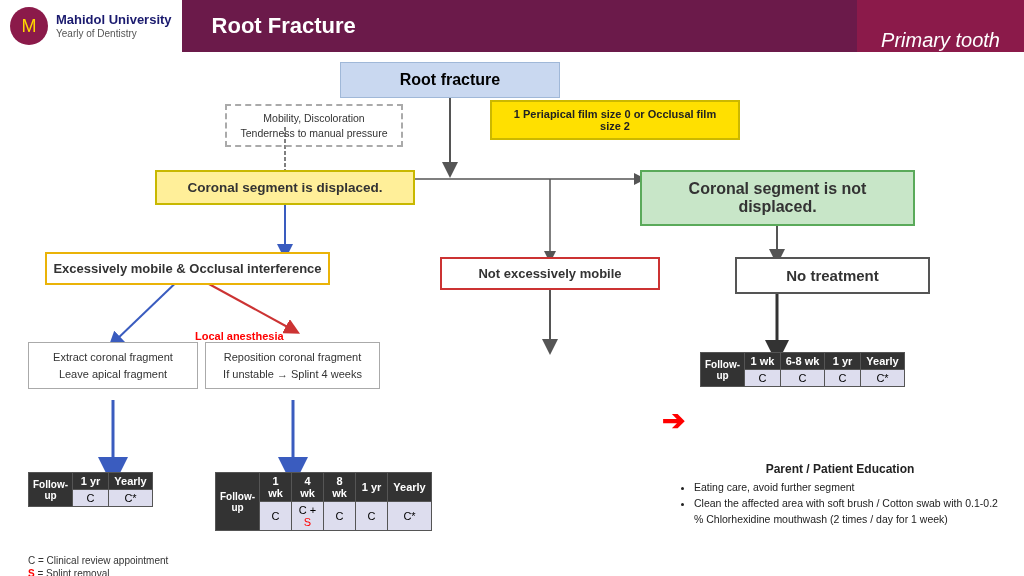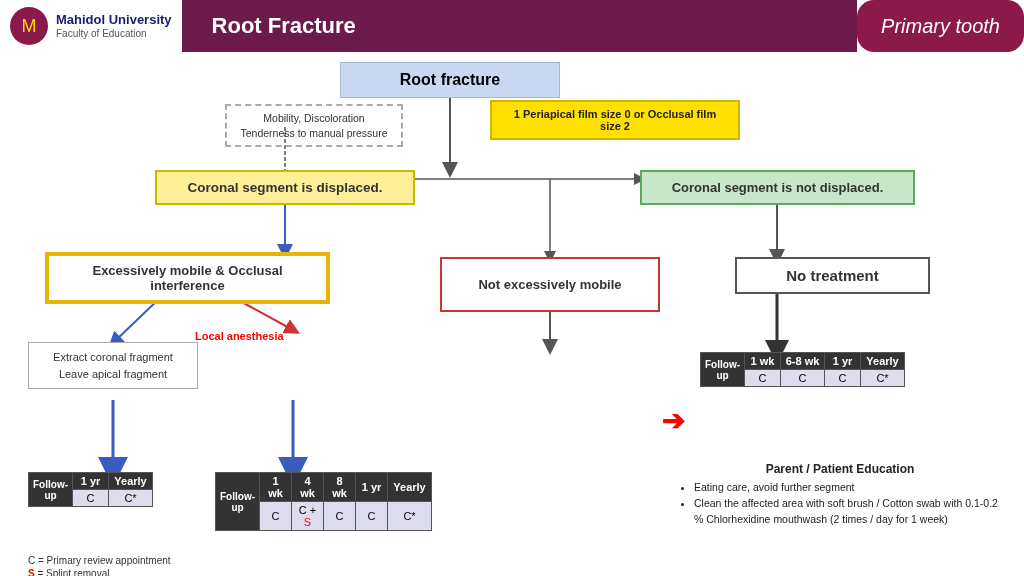--- a/index.html
+++ b/index.html
@@ -44,23 +44,22 @@
       background: #6B1A4A;
       flex: 1;
       display: flex;
       align-items: center;
       padding-left: 30px;
     }
     .header-title span { color: #fff; font-size: 22px; font-weight: bold; }
     .header-subtitle {
       background: #8B1A4A;
       display: flex;
-      align-items: center;
+      align-items: flex-end;
       padding: 0 24px;
-      border-radius: 17px;
     }
     .header-subtitle span { color: #fff; font-size: 20px; font-style: italic; }
 
     
     .main {
       padding: 6px 10px 4px 10px;
       position: relative;
       height: calc(576px - 52px);
     }
 
@@ -125,50 +124,50 @@
     
     .coronal-not-displaced {
       position: absolute;
       left: 640px;
       top: 118px;
       width: 275px;
       background: #c8e6c8;
       border: 2px solid #5aaa5a;
       text-align: center;
       padding: 8px 6px;
-      font-size: 13px;
+      font-size: 16px;
       font-weight: bold;
       color: #333;
     }
 
     
     .excessively-mobile {
       position: absolute;
       left: 45px;
       top: 200px;
       width: 285px;
       background: #fff;
-      border: 4px solid #eab308;
+      border: 2px solid #eab308;
       text-align: center;
       padding: 7px 6px;
       font-size: 13px;
       font-weight: bold;
       color: #333;
     }
 
     
     .not-excessively-mobile {
       position: absolute;
       left: 440px;
       top: 205px;
       width: 220px;
       background: #fff;
       border: 2px solid #cc3333;
       text-align: center;
-      padding: 18px 6px;
+      padding: 7px 6px;
       font-size: 13px;
       font-weight: bold;
       color: #333;
     }
 
     
     .no-treatment {
       position: absolute;
       left: 735px;
       top: 205px;
@@ -328,21 +327,21 @@
     }
   </style>
 </head>
 <body>
 
 <div class="header">
   <div class="header-logo">
     <div class="logo-circle">M</div>
     <div class="logo-text">
       <div class="uni">Mahidol University</div>
-      <div class="fac">Faculty of Education</div>
+      <div class="fac">Yearly of Dentistry</div>
     </div>
   </div>
   <div class="header-title">
     <span>Root Fracture</span>
   </div>
   <div class="header-subtitle">
     <span>Primary tooth</span>
   </div>
 </div>
 
@@ -425,20 +424,23 @@
   </div>
 
   <div class="local-anesthesia">
     <span>Local anesthesia</span>
   </div>
 
   <div class="extract-fragment">
     <span>Extract coronal fragment<br>Leave apical fragment</span>
   </div>
 
+  <div class="reposition-fragment">
+    <span>Reposition coronal fragment<br>If unstable → Splint 4 weeks</span>
+  </div>
 
 
   <div class="red-arrow-icon">➔</div>
 
   <div class="fu-table-1">
     <table class="fu-table">
       <tbody>
           <tr>
         <td class="fu-header" rowspan="2" style="width:44px;font-size:10px;">Follow-<br>up</td>
         <td class="fu-header" style="width:36px;">1 yr</td>
@@ -496,18 +498,18 @@
 
   <div class="patient-education">
     <div class="pe-title">Parent / Patient Education</div>
     <ul>
       <li>Eating care, avoid further segment</li>
       <li>Clean the affected area with soft brush / Cotton swab with 0.1-0.2 % Chlorhexidine mouthwash (2 times / day for 1 week)</li>
     </ul>
   </div>
 
   <div class="legend">
-    <div>C = Primary review appointment</div>
+    <div>C = Clinical review appointment</div>
     <div style="margin-top:2px;"><span class="red">S</span> = Splint removal</div>
 
   </div>
 
 </div>
 
 </body></html>

